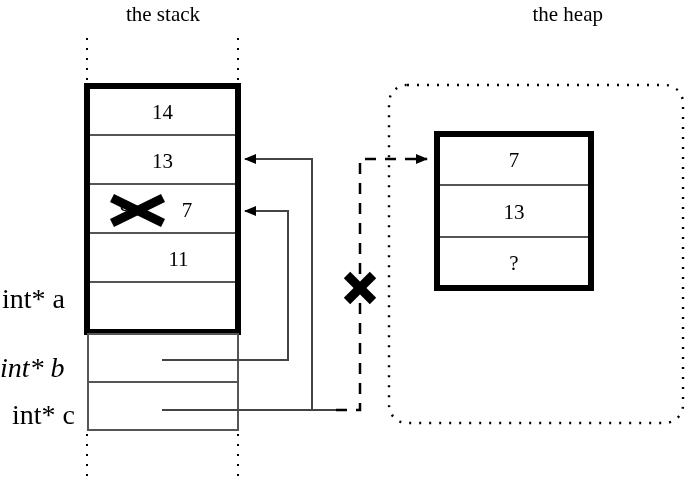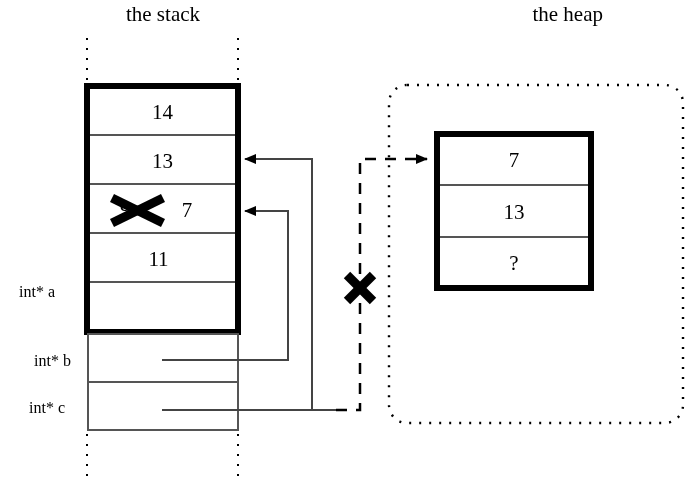--- a/index.html
+++ b/index.html
@@ -23,24 +23,23 @@
   #title-heap{left:448px;top:2px;width:155px;text-align:right;}
 
   .cellnum{
     position:absolute;
     font-size:21px;
     text-align:center;
     white-space:nowrap;
   }
   .varlabel{
     position:absolute;
-    font-size:16px;
+    font-size:28px;
     white-space:nowrap;
     text-align:left;
-    margin-left:17px;
   }
   .struck{
     position:absolute;
     font-size:21px;
     white-space:nowrap;
   }
 </style>
 </head>
 <body>
 
@@ -100,23 +99,23 @@
     <g>
       <line x1="112" y1="198" x2="163" y2="223" stroke="#000" stroke-width="9" stroke-linecap="butt"></line>
       <line x1="163" y1="198" x2="112" y2="223" stroke="#000" stroke-width="9" stroke-linecap="butt"></line>
     </g>
   </svg>
 
   <div class="cellnum" style="left:87px;top:100px;width:151px;">14</div>
   <div class="cellnum" style="left:87px;top:149px;width:151px;">13</div>
   <div class="struck" style="left:120px;top:198px;">9</div>
   <div class="cellnum" style="left:172px;top:198px;width:30px;">7</div>
-  <div class="cellnum" style="left:83px;top:247px;width:151px;">11</div>
+  <div class="cellnum" style="left:103px;top:247px;width:151px;">11</div>
 
   <div class="varlabel" style="left:2px;top:283px;">int* a</div>
-  <div class="varlabel" style="left:17px;top:352px;">int* b</div>
+  <div class="varlabel" style="left:0;top:352px;font-style:italic;">int* b</div>
   <div class="varlabel" style="left:12px;top:399px;">int* c</div>
 
   <div class="cellnum" style="left:437px;top:148px;width:154px;">7</div>
   <div class="cellnum" style="left:437px;top:200px;width:154px;">13</div>
   <div class="cellnum" style="left:437px;top:251px;width:154px;">?</div>
 
 </div>
 
 </body></html>

